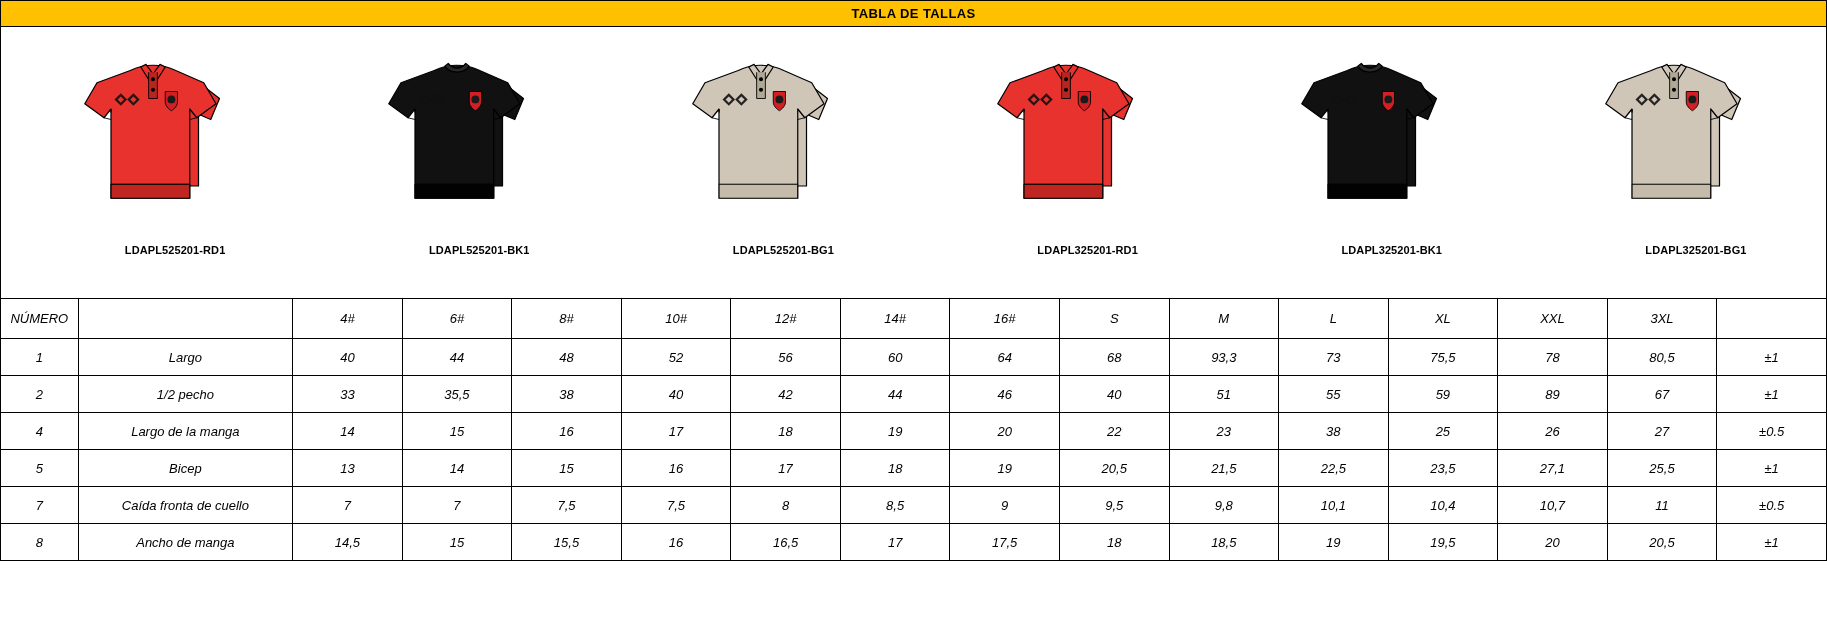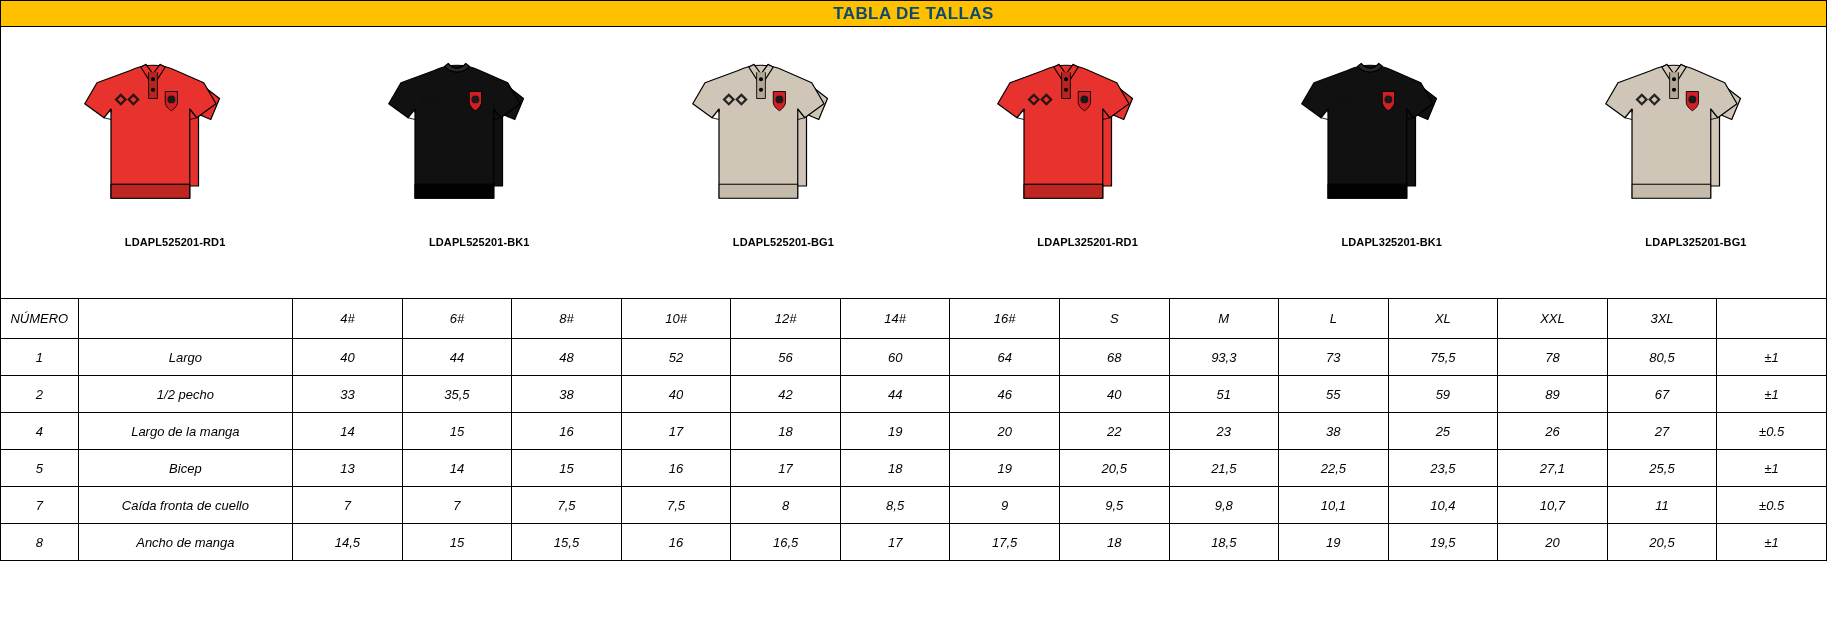--- a/index.html
+++ b/index.html
@@ -25,22 +25,22 @@
     height: 26px;
     background: #FFC000;
     border: 1px solid #000000;
     border-bottom: none;
     display: flex;
     align-items: center;
     justify-content: center;
     box-sizing: border-box;
   }
   .title-bar .title-text {
-    color: #0c4a6e;
-    font-size: 17px;
+    color: #000000;
+    font-size: 13px;
     font-weight: bold;
     letter-spacing: 0.4px;
   }
 
   
   .img-strip {
     border: 1px solid #000000;
     border-bottom: none;
     height: 272px;
     display: flex;
@@ -55,21 +55,21 @@
     justify-content: flex-start;
     padding-top: 26px;
     box-sizing: border-box;
   }
   .shirt-wrap {
     width: 180px;
     height: 175px;
     position: relative;
   }
   .shirt-code {
-    margin-top: 8px;
+    margin-top: 16px;
     font-size: 11px;
     font-weight: bold;
     color: #000000;
     letter-spacing: 0.1px;
     padding-left: 44px;
   }
 
   
   table.size-table {
     border-collapse: collapse;

